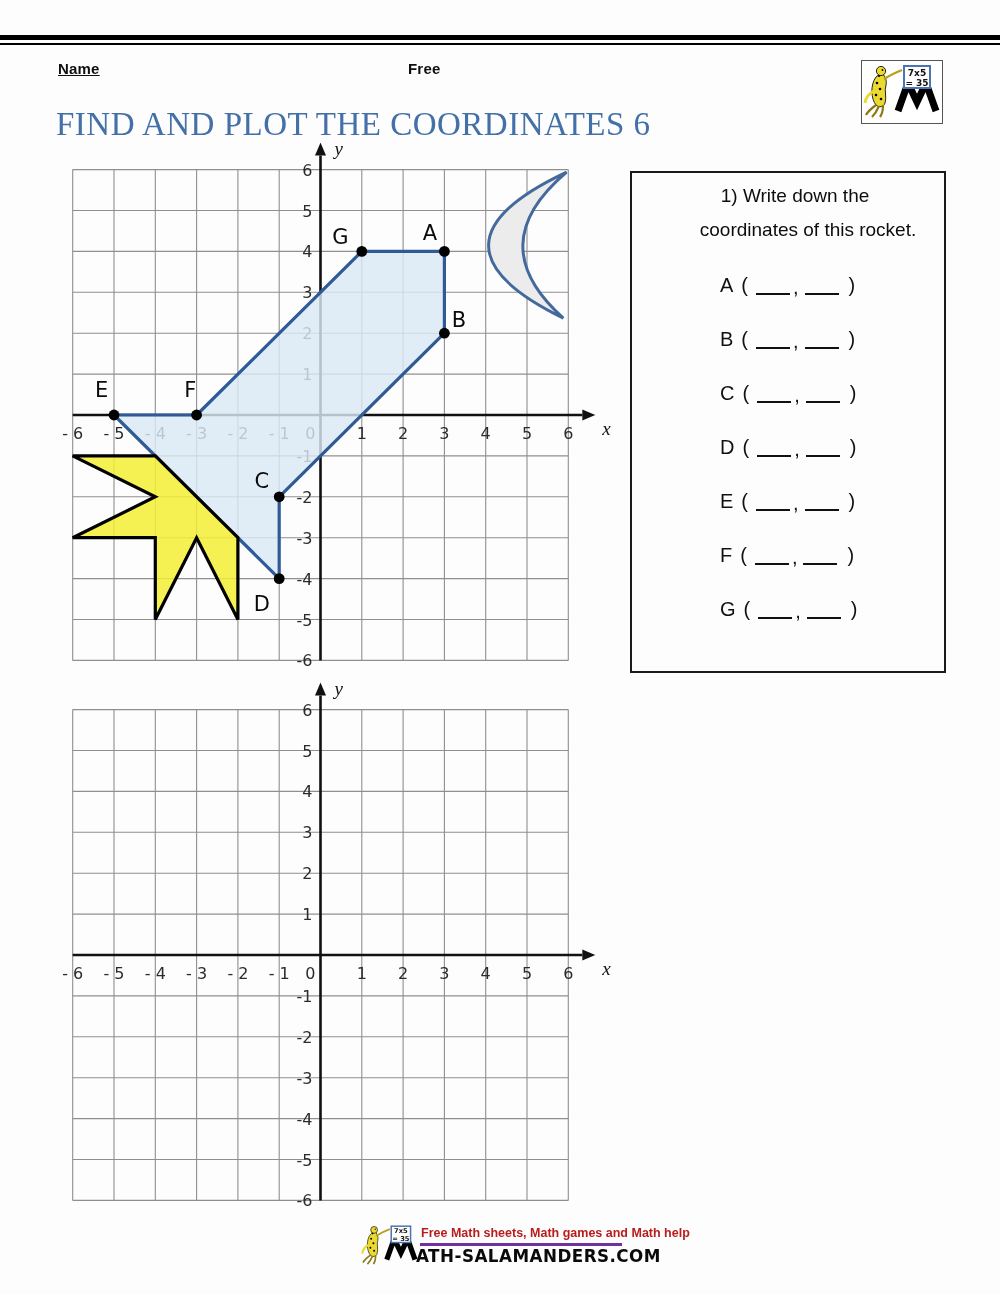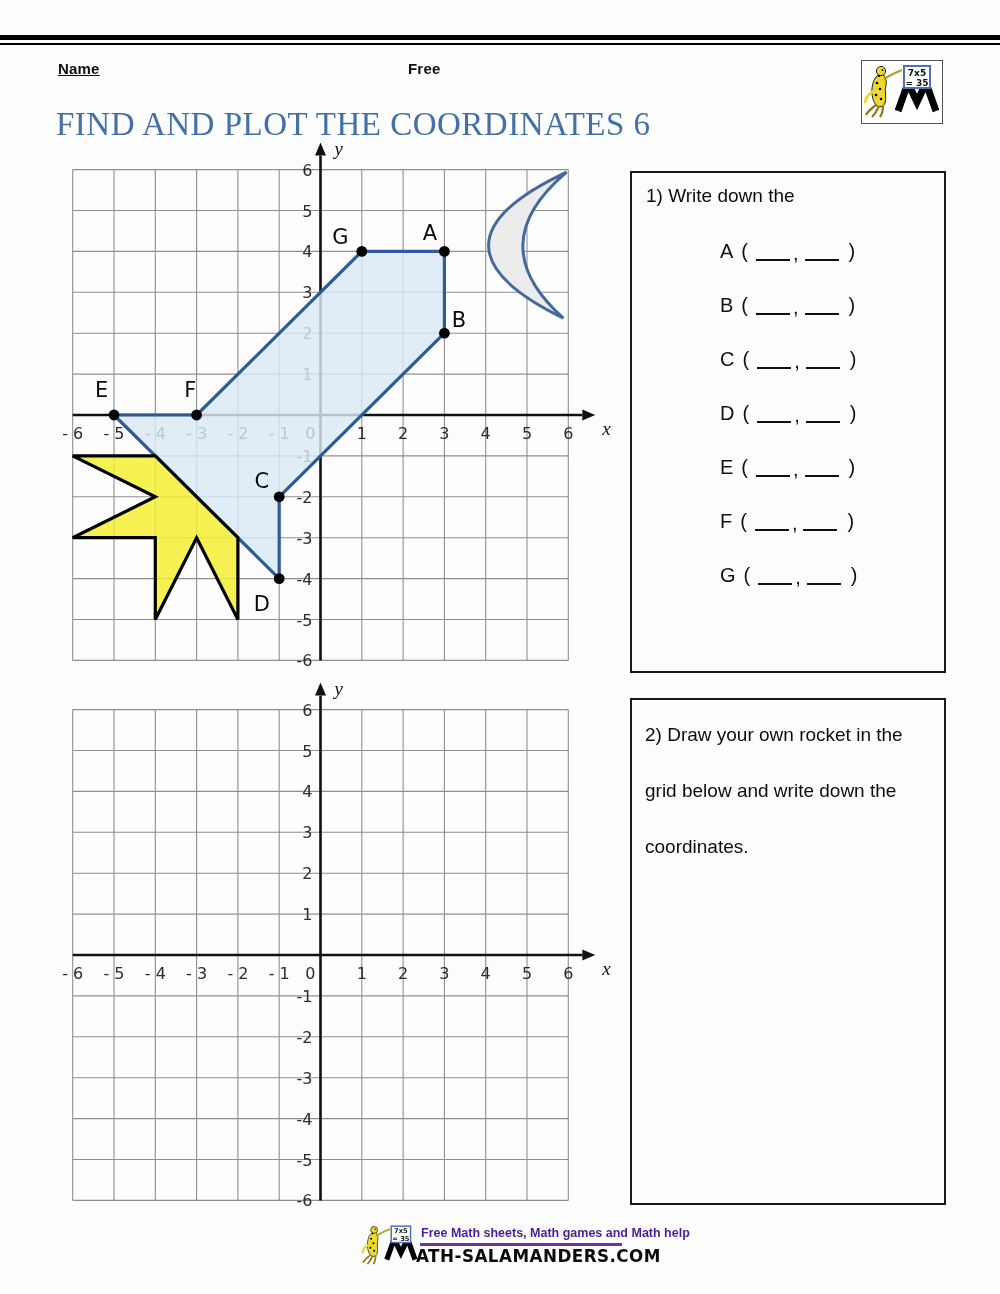--- a/index.html
+++ b/index.html
@@ -6,35 +6,35 @@
   #page{position:relative;width:1000px;height:1294px;background:#fdfdfd;overflow:hidden;
         font-family:"Liberation Sans",sans-serif;color:#111;}
   .rule-thick{position:absolute;left:0;top:35px;width:1000px;height:5px;background:#000;}
   .rule-thin{position:absolute;left:0;top:43px;width:1000px;height:2px;background:#000;}
   .hdr-label{position:absolute;top:60px;font-size:15px;font-weight:700;letter-spacing:.2px;color:#0e0e0e;}
   #name-label{left:58px;text-decoration:underline;} #date-label{left:408px;}
   #page-title{position:absolute;left:56px;top:106px;font-family:"Liberation Serif",serif;
               font-size:33px;color:#4470a8;letter-spacing:.5px;white-space:nowrap;}
   .logo-box{position:absolute;left:861px;top:60px;width:80px;height:62px;background:#fff;border:1px solid #555;}
   svg{position:absolute;}
-  .qbox{position:absolute;left:630px;width:316px;border:2px solid #1a1a1a;background:#fdfdfd;box-sizing:border-box;}
+  .qbox{position:absolute;left:630px;width:316px;border:2px solid #1a1a1a;background:#fdfdfd;box-sizing:border-box;text-align:center;}
   #q1-box{top:171px;height:502px;}
   #q2-box{top:698px;height:507px;}
   .qtext{font-size:19px;color:#0d0d0d;}
   #q1-line1{margin:12px 0 0 14px;}
   #q1-line2{margin:12px 0 0 40px;}
   #q1-rows{margin-top:17px;}
   .coord-row{height:54px;display:flex;align-items:center;margin-left:88px;font-size:20px;}
   .coord-row .paren{margin:0 6px 0 8px;}
   .blank{display:inline-block;width:34px;height:16px;border-bottom:2px solid #111;margin:0 2px -2px 2px;}
   .comma{margin:4px 4px 0 1px;}
   .cparen{margin-left:8px;}
   #q2-box .qtext{margin:14px 0 0 13px;line-height:42px;}
   #footer{position:absolute;left:0;top:1218px;width:1000px;height:70px;}
-  #footer-tagline{position:absolute;left:421px;top:8px;font-size:12.5px;font-weight:700;color:#4c1d95;white-space:nowrap;}
+  #footer-tagline{position:absolute;left:421px;top:8px;font-size:12.5px;font-weight:700;color:#b91c1c;white-space:nowrap;}
   #footer-rule{position:absolute;left:420px;top:25px;width:202px;height:3px;background:#7030a0;}
   #footer-site{position:absolute;left:416px;top:27px;font-family:"DejaVu Sans",sans-serif;font-size:18px;
                font-weight:700;color:#0a0a0a;letter-spacing:.5px;transform:scaleX(.93);transform-origin:left top;white-space:nowrap;}
 </style>
 </head>
 <body>
 
 <div id="page">
 
   <div class="rule-thick"></div>
@@ -198,20 +198,21 @@
       <text x="282.5" y="324.9" text-anchor="end" font-size="16" font-family="&quot;DejaVu Sans&quot;,sans-serif" fill="#2b2b2b">-1</text>
       <text x="282.5" y="365.8" text-anchor="end" font-size="16" font-family="&quot;DejaVu Sans&quot;,sans-serif" fill="#2b2b2b">-2</text>
       <text x="282.5" y="406.7" text-anchor="end" font-size="16" font-family="&quot;DejaVu Sans&quot;,sans-serif" fill="#2b2b2b">-3</text>
       <text x="282.5" y="447.6" text-anchor="end" font-size="16" font-family="&quot;DejaVu Sans&quot;,sans-serif" fill="#2b2b2b">-4</text>
       <text x="282.5" y="488.5" text-anchor="end" font-size="16" font-family="&quot;DejaVu Sans&quot;,sans-serif" fill="#2b2b2b">-5</text>
       <text x="282.5" y="529.4" text-anchor="end" font-size="16" font-family="&quot;DejaVu Sans&quot;,sans-serif" fill="#2b2b2b">-6</text>
     </svg>
 
   <div class="qbox" id="q1-box">
     <div class="qtext" id="q1-line1">1)  Write down the</div>
+    <div class="qtext" id="q1-line2">coordinates of this rocket.</div>
     <div id="q1-rows">
         <div class="coord-row">
           <span class="pt-label">A</span>
           <span class="paren">(</span>
           <span class="blank"></span>
           <span class="comma">,</span>
           <span class="blank"></span>
           <span class="cparen">)</span>
         </div>
         <div class="coord-row">
@@ -258,25 +259,20 @@
           <span class="pt-label">G</span>
           <span class="paren">(</span>
           <span class="blank"></span>
           <span class="comma">,</span>
           <span class="blank"></span>
           <span class="cparen">)</span>
         </div>
       </div>
   </div>
 
-  <div class="qbox" id="q2-box">
-    <div class="qtext">2) Draw your own rocket in the</div>
-    <div class="qtext">grid below and write down the</div>
-    <div class="qtext">coordinates.</div>
-  </div>
 
   <div id="footer">
     <svg width="58" height="54" viewBox="0 0 78 66" style="left:360px;top:2px">
       <use href="#sala-art"></use>
       <text x="55" y="14.5" text-anchor="middle" font-size="9" font-weight="bold" font-family="DejaVu Sans, sans-serif" fill="#111">7x5</text>
       <text x="55" y="24.5" text-anchor="middle" font-size="9" font-weight="bold" font-family="DejaVu Sans, sans-serif" fill="#111">= 35</text>
     </svg>
     <div id="footer-tagline">Free Math sheets, Math games and Math help</div>
     <div id="footer-rule"></div>
     <div id="footer-site">ATH-SALAMANDERS.COM</div>

